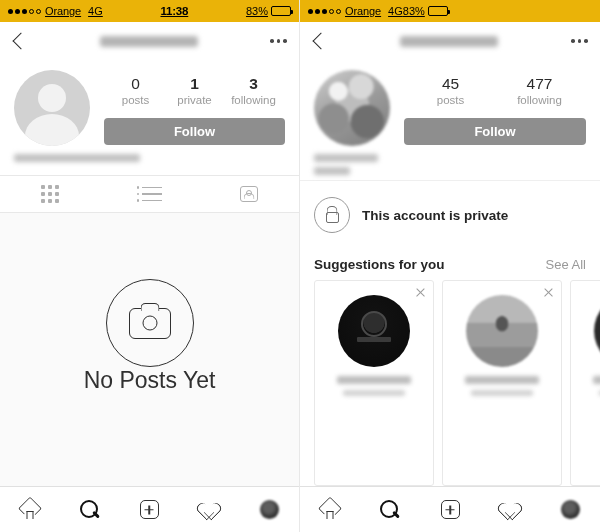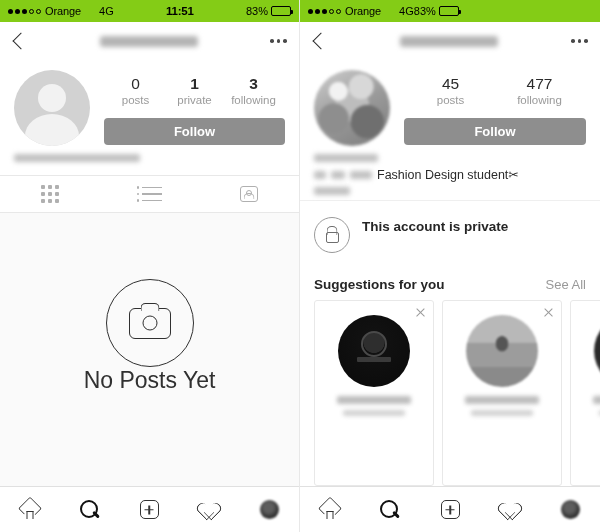--- a/index.html
+++ b/index.html
@@ -9,27 +9,27 @@
     background:#ffffff; overflow:hidden;
   }
   .screens { display:flex; width:600px; height:532px; }
   .panel { width:300px; height:532px; position:relative; background:#ffffff;
            display:flex; flex-direction:column; overflow:hidden; }
   .panel.left { border-right:1px solid #e8e8e8; }
 
   
   .statusbar { height:22px; display:flex; align-items:center;
                padding:0 8px; font-size:11px; font-weight:bold; color:#000;
-               background:#84cc16; flex:none; }
+               background:#eab308; flex:none;text-decoration:underline; }
   .sb-left { display:flex; align-items:center; gap:4px; }
   .dots { display:flex; align-items:center; gap:2px; }
   .dot { width:5px; height:5px; border-radius:50%; background:#000; }
   .dot.hollow { background:transparent; border:1px solid #000; width:5px; height:5px; }
   .carrier { font-size:11px; font-weight:normal; letter-spacing:-0.1px; }
-  .net { font-size:11px; font-weight:normal; margin-left:14px; }
+  .net { font-size:11px; font-weight:normal; margin-left:3px; }
   .sb-center { flex:1; text-align:center; font-size:11.5px; font-weight:bold; letter-spacing:-0.2px; }
   .sb-right { display:flex; align-items:center; gap:3px; }
   .batt-pct { font-size:11px; font-weight:normal; }
   .batt { width:20px; height:10px; border:1px solid #000; border-radius:2px;
           position:relative; padding:1px; }
   .batt-fill { height:100%; background:#000; border-radius:1px; }
   .batt-cap { position:absolute; right:-3px; top:3px; width:2px; height:4px;
               background:#000; border-radius:0 1px 1px 0; }
 
   
@@ -119,21 +119,21 @@
   .cam { width:42px; height:31px; border:1.6px solid #303030; border-radius:6px;
          position:relative; }
   .cam::before { content:""; position:absolute; left:50%; top:-6px;
                  width:17px; height:7px; border:1.6px solid #303030; border-bottom:none;
                  border-radius:5px 5px 0 0; transform:translateX(-50%); background:#fafafa; }
   .cam-lens { position:absolute; left:50%; top:50%; width:15px; height:15px;
               border:1.6px solid #303030; border-radius:50%; transform:translate(-50%,-50%); }
   .empty-txt { font-size:23px; color:#303030; font-weight:normal; }
 
   
-  .private { display:flex; gap:12px; padding:16px 14px 14px 14px; align-items:flex-start;
+  .private { display:flex; gap:12px; padding:16px 14px 14px 14px; align-items:center;
              border-top:1px solid #efefef; flex:none; }
   .lock-circle { width:36px; height:36px; border-radius:50%; border:1.4px solid #9a9a9a;
                  display:flex; align-items:center; justify-content:center; flex:none; }
   .lock { width:13px; height:11px; border:1.4px solid #6e6e6e; border-radius:2px;
           position:relative; margin-top:4px; }
   .lock::before { content:""; position:absolute; left:50%; top:-7px; width:9px; height:8px;
                   border:1.4px solid #6e6e6e; border-bottom:none; border-radius:5px 5px 0 0;
                   transform:translateX(-50%); }
   .private-txt { padding-top:1px; }
   .private-title { font-size:13.5px; font-weight:bold; color:#262626; line-height:18px; }
@@ -225,21 +225,21 @@
         <span class="dots">
           <i class="dot"></i>
             <i class="dot"></i>
             <i class="dot"></i>
             <i class="dot hollow"></i>
             <i class="dot hollow"></i>
         </span>
         <span class="carrier">Orange</span>
         <span class="net">4G</span>
       </div>
-      <div class="sb-center">11:51</div>
+      <div class="sb-center">11:38</div>
       <div class="sb-right">
         <span class="batt-pct">83%</span>
         <span class="batt">
           <span class="batt-fill" style="width:83%"></span><span class="batt-cap"></span>
         </span>
       </div>
     </div>
 
     <div class="navbar">
       <span class="chev"></span>
@@ -387,26 +387,20 @@
         </div>
         <button class="follow-btn">Follow</button>
       </div>
     </div>
 
     <div class="bio">
       <div class="bio-line">
         <span class="bb" style="width:64px"></span>
       </div>
       <div class="bio-line">
-        <span class="bb" style="width:12px"></span>
-        <span class="bb" style="width:14px"></span>
-        <span class="bb" style="width:22px"></span>
-        <span class="bio-real"><span>Fashion Design student</span><span>✂</span></span>
-      </div>
-      <div class="bio-line">
         <span class="bb" style="width:36px"></span>
       </div>
     </div>
 
     <div class="private">
       <div class="lock-circle">
           <div class="lock"></div>
         </div>
       <div class="private-txt">
         <div class="private-title">This account is private</div>

